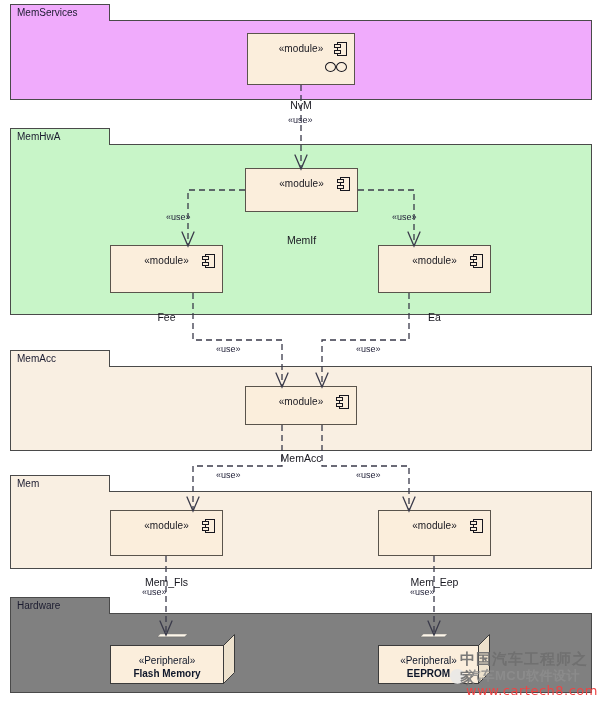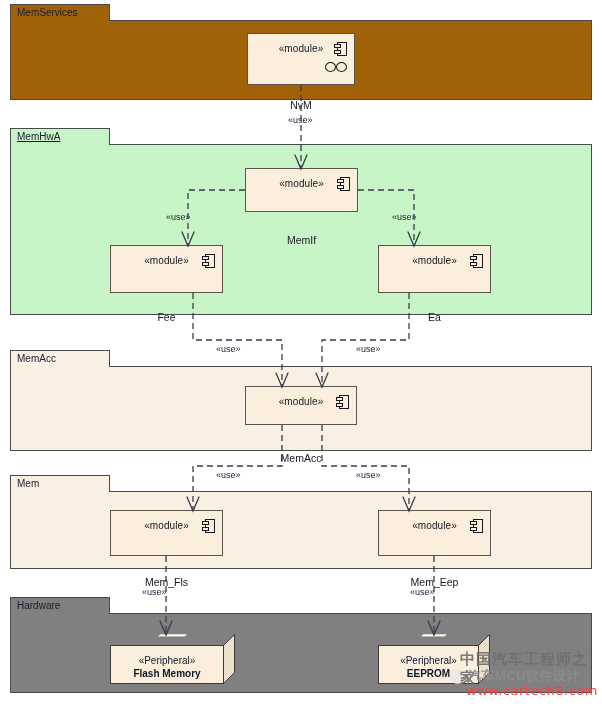--- a/index.html
+++ b/index.html
@@ -41,22 +41,22 @@
   .pkg-body {
     position: absolute;
     left: 0;
     top: 16px;
     right: 0;
     bottom: 0;
     box-sizing: border-box;
     border: 1px solid #4a4a4a;
     z-index: 1;
   }
-  .pkg.blue .pkg-tab, .pkg.blue .pkg-body { background: #a16207; }
-  .pkg.green .pkg-tab, .pkg.green .pkg-body { background: #c8f5c8; text-decoration: underline; }
+  .pkg.blue .pkg-tab, .pkg.blue .pkg-body { background: #f0abfc; }
+  .pkg.green .pkg-tab, .pkg.green .pkg-body { background: #c8f5c8; }
   .pkg.cream .pkg-tab, .pkg.cream .pkg-body { background: #f9efe2; }
   .pkg.grey .pkg-tab, .pkg.grey .pkg-body { background: #808080; }
   .pkg.grey .pkg-tab { color: #1b1b2f; }
 
   
   .module {
     position: absolute;
     box-sizing: border-box;
     background: #fbeedc;
     border: 1px solid #5a544c;

